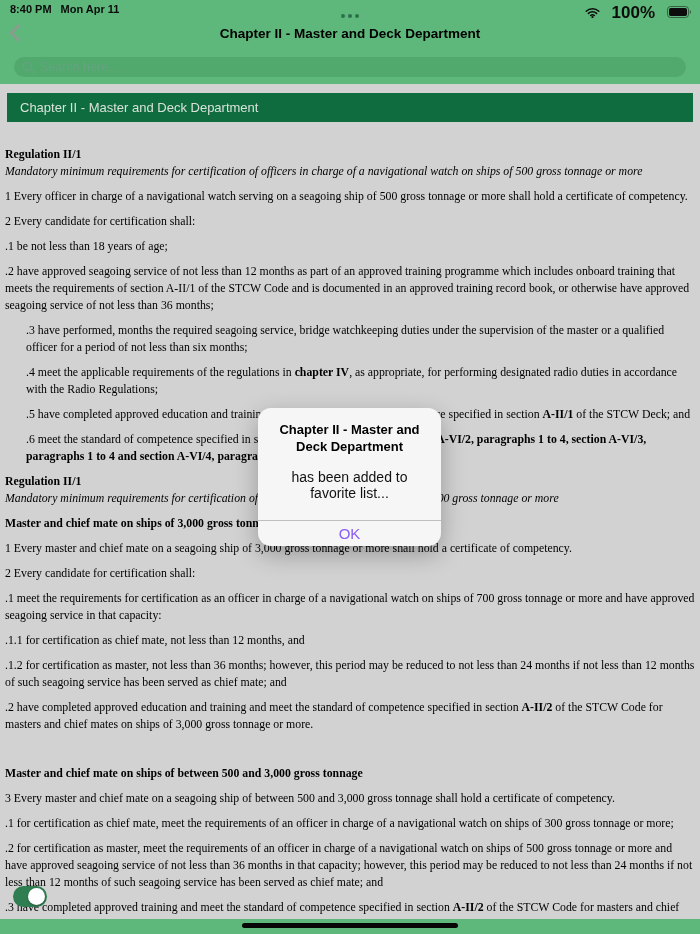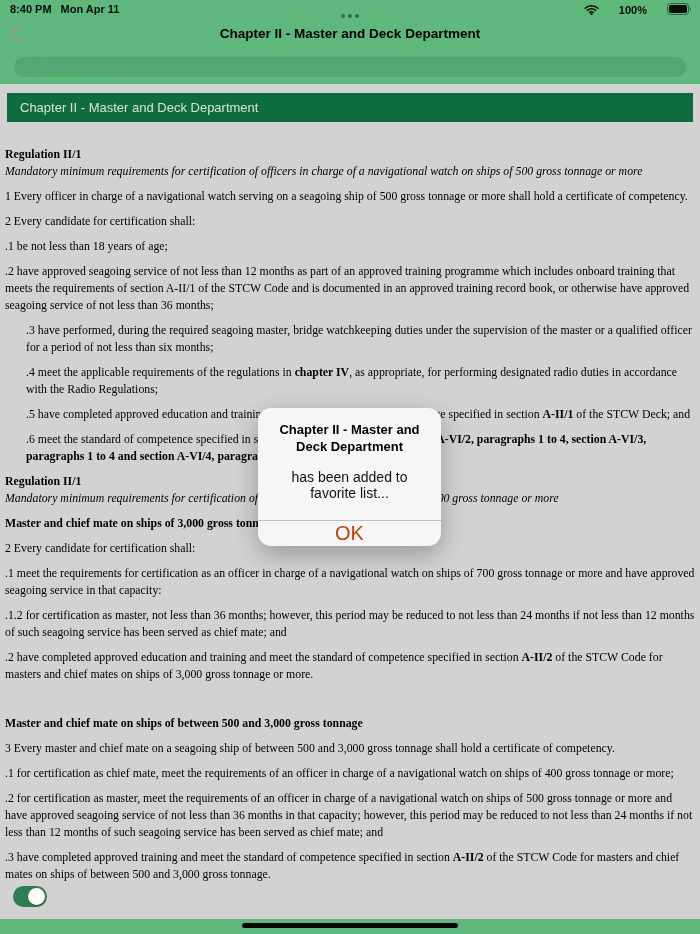--- a/index.html
+++ b/index.html
@@ -6,21 +6,21 @@
   body{
     width:700px;height:934px;position:relative;overflow:hidden;
     background:#d2d2d2;font-family:"Liberation Sans",sans-serif;
     -webkit-font-smoothing:antialiased;
   }
   
   .header{position:absolute;top:0;left:0;width:700px;height:84px;background:#5eb87b;}
   .status-left{position:absolute;top:3px;left:10px;font-size:11px;font-weight:bold;color:#0c0c0c;display:flex;gap:9px;}
   .dots{position:absolute;top:6px;left:0;width:700px;text-align:center;}
   .dots span{display:inline-block;width:4px;height:4px;border-radius:50%;background:#2d6f4b;margin:0 1.5px;vertical-align:middle;}
-  .status-right{position:absolute;top:3px;right:8px;display:flex;align-items:center;gap:20px;font-size:11px;font-weight:bold;color:#0c0c0c;}
+  .status-right{position:absolute;top:3px;right:8px;display:flex;align-items:center;gap:12px;font-size:17px;font-weight:bold;color:#0c0c0c;}
   .back{position:absolute;top:24px;left:8px;width:14px;height:18px;cursor:pointer;}
   .nav-title{position:absolute;top:26px;left:0;width:700px;text-align:center;font-size:13.5px;font-weight:bold;color:#000;}
   .search-box{position:absolute;top:57px;left:14px;width:672px;height:20px;background:#52a96e;border-radius:10px;display:flex;align-items:center;}
   .search-box svg{margin:0 5px 0 8px;flex:0 0 auto;}
   .search-box input{
     flex:1;background:transparent;border:none;outline:none;height:18px;
     font-size:12.5px;color:#1d4d33;font-family:"Liberation Sans",sans-serif;padding:0;
   }
   .search-box input::placeholder{color:#63a47e;opacity:1;}
   
@@ -40,52 +40,54 @@
   .doc-block b{font-weight:bold;}
   .doc-block i{font-style:italic;}
   
   .dialog{
     position:absolute;left:258px;top:408px;width:183px;background:#f6f6f6;border-radius:13px;
     box-shadow:0 8px 24px rgba(0,0,0,0.28);text-align:center;overflow:hidden;
   }
   .dialog-title{padding:13px 14px 0;font-size:13px;font-weight:bold;line-height:17px;color:#000;}
   .dialog-msg{margin:14px 18px 0;font-size:14px;color:#111;}
   .dialog-divider{margin-top:19px;height:1px;background:#bfbfc1;}
-  .dialog-ok{height:25px;line-height:25px;font-size:20px;color:#c2410c;cursor:pointer;font-weight:500;}
+  .dialog-ok{height:25px;line-height:25px;font-size:15px;color:#8b5cf6;cursor:pointer;font-weight:500;}
   
   .toggle{position:absolute;left:13px;top:886px;width:34px;height:21px;border-radius:11px;background:#2f7e51;cursor:pointer;}
   .toggle .knob{position:absolute;top:2px;right:2px;width:17px;height:17px;border-radius:50%;background:#fff;box-shadow:0 1px 2px rgba(0,0,0,0.3);}
   
   .footer{position:absolute;left:0;bottom:0;width:700px;height:15px;background:#5eb87b;}
   .home-indicator{position:absolute;left:242px;top:4px;width:216px;height:5px;border-radius:3px;background:#070707;cursor:grab;}
 </style>
 </head>
 <body>
 
 <div class="doc">
     <div class="doc-block tight"><b>Regulation II/1</b></div>
     <div class="doc-block"><i>Mandatory minimum requirements for certification of officers in charge of a navigational watch on ships of 500 gross tonnage or more</i></div>
     <div class="doc-block"><span>1 Every officer in charge of a navigational watch serving on a seagoing ship of 500 gross tonnage or more shall hold a certificate of competency.</span></div>
     <div class="doc-block"><span>2 Every candidate for certification shall:</span></div>
     <div class="doc-block"><span>.1 be not less than 18 years of age;</span></div>
     <div class="doc-block"><span>.2 have approved seagoing service of not less than 12 months as part of an approved training programme which includes onboard training that meets the requirements of section A-II/1 of the STCW Code and is documented in an approved training record book, or otherwise have approved seagoing service of not less than 36 months;</span></div>
-    <div class="doc-block indent"><span>.3 have performed, during the required seagoing master, bridge watchkeeping duties under the supervision of the master or a qualified officer for a period of not less than six months;</span></div>
+    <div class="doc-block indent"><span>.3 have performed, months the required seagoing service, bridge watchkeeping duties under the supervision of the master or a qualified officer for a period of not less than six months;</span></div>
     <div class="doc-block indent"><span>.4 meet the applicable requirements of the regulations in </span><b>chapter IV</b><span>, as appropriate, for performing designated radio duties in accordance with the Radio Regulations;</span></div>
     <div class="doc-block indent"><span>.5 have completed approved education and training and meet the standard of competence specified in section </span><b>A-II/1</b><span> of the STCW Deck; and</span></div>
     <div class="doc-block indent"><span>.6 meet the standard of competence specified in section </span><b>A-VI/1, paragraph 2, section A-VI/2, paragraphs 1 to 4, section A-VI/3, paragraphs 1 to 4 and section A-VI/4, paragraphs 1 to 3</b><span> of the STCW Code.</span></div>
     <div class="doc-block tight"><b>Regulation II/1</b></div>
     <div class="doc-block"><i>Mandatory minimum requirements for certification of masters and chief mates on ships of 500 gross tonnage or more</i></div>
     <div class="doc-block"><b>Master and chief mate on ships of 3,000 gross tonnage or more</b></div>
+    <div class="doc-block"><span>1 Every master and chief mate on a seagoing ship of 3,000 gross tonnage or more shall hold a certificate of competency.</span></div>
     <div class="doc-block"><span>2 Every candidate for certification shall:</span></div>
     <div class="doc-block"><span>.1 meet the requirements for certification as an officer in charge of a navigational watch on ships of 700 gross tonnage or more and have approved seagoing service in that capacity:</span></div>
+    <div class="doc-block"><span>.1.1 for certification as chief mate, not less than 12 months, and</span></div>
     <div class="doc-block"><span>.1.2 for certification as master, not less than 36 months; however, this period may be reduced to not less than 24 months if not less than 12 months of such seagoing service has been served as chief mate; and</span></div>
     <div class="doc-block"><span>.2 have completed approved education and training and meet the standard of competence specified in section </span><b>A-II/2</b><span> of the STCW Code for masters and chief mates on ships of 3,000 gross tonnage or more.</span></div>
     <div class="doc-block gap"><b>Master and chief mate on ships of between 500 and 3,000 gross tonnage</b></div>
     <div class="doc-block"><span>3 Every master and chief mate on a seagoing ship of between 500 and 3,000 gross tonnage shall hold a certificate of competency.</span></div>
-    <div class="doc-block"><span>.1 for certification as chief mate, meet the requirements of an officer in charge of a navigational watch on ships of 400 gross tonnage or more;</span></div>
+    <div class="doc-block"><span>.1 for certification as chief mate, meet the requirements of an officer in charge of a navigational watch on ships of 300 gross tonnage or more;</span></div>
     <div class="doc-block"><span>.2 for certification as master, meet the requirements of an officer in charge of a navigational watch on ships of 500 gross tonnage or more and have approved seagoing service of not less than 36 months in that capacity; however, this period may be reduced to not less than 24 months if not less than 12 months of such seagoing service has been served as chief mate; and</span></div>
     <div class="doc-block"><span>.3 have completed approved training and meet the standard of competence specified in section </span><b>A-II/2</b><span> of the STCW Code for masters and chief mates on ships of between 500 and 3,000 gross tonnage.</span></div>
   </div>
 
 <div class="header">
   <div class="status-left">
     <span>8:40 PM</span>
     <span>Mon Apr 11</span>
   </div>
   <div class="dots"><span></span><span></span><span></span></div>

